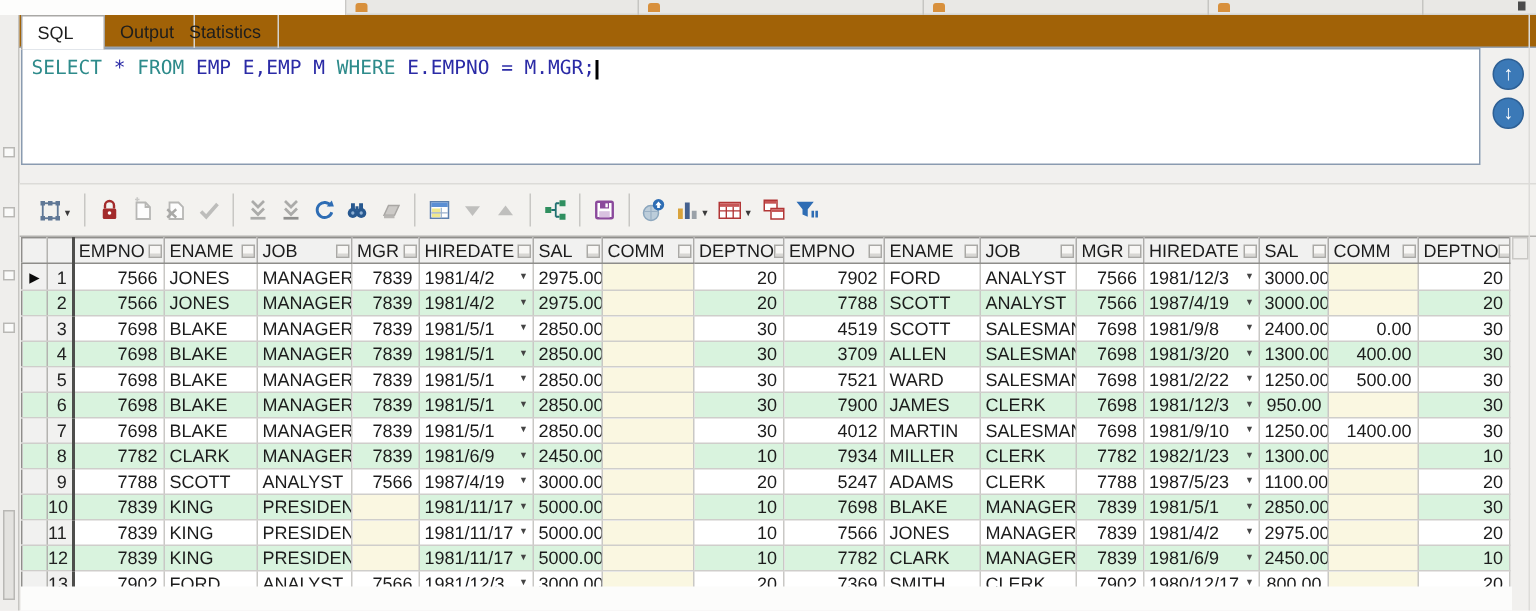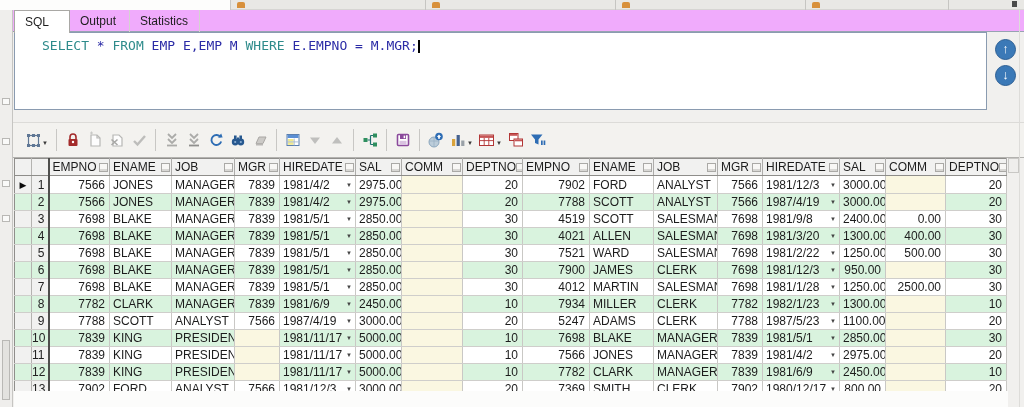--- a/index.html
+++ b/index.html
@@ -13,31 +13,31 @@
   #top-strip .white-frag { position:absolute; left:0; top:0; width:231px; height:10px; background:#fdfdfc; border-right:1px solid #c9c8c5; }
   .tab-frag-sep { position:absolute; top:0; width:1px; height:10px; background:#c6c5c2; }
   .tab-frag-icon { position:absolute; top:2px; width:8px; height:6px; background:#d8903c; border-radius:2px 2px 0 0; }
   .tab-frag-dark { position:absolute; top:1px; width:5px; height:6px; background:#4a4a4a; }
 
   
   #left-strip { left:0; top:10px; width:13px; height:397px; background:#efeeec; border-right:1px solid #c6c5c2; }
   .ls-frag { position:absolute; left:2px; width:8px; height:7px; background:#fafaf9; border:1px solid #b9b8b5; }
 
   
-  #tabbar { left:13px; top:10px; width:1011px; height:22px; background:#f0abfc; border-bottom:1px solid #98a3b2; }
+  #tabbar { left:13px; top:10px; width:1011px; height:22px; background:#a16207; border-bottom:1px solid #98a3b2; }
   .tab { position:absolute; top:0; height:22px; font-size:12px; color:#1d1d1d;
          display:flex; align-items:center; padding:0 10px; }
   .tab.active { background:#ffffff; border:1px solid #a9a8a5; border-bottom:none; height:23px; z-index:2; }
   .tab.inactive { border-right:1px solid #d4d3d0; }
 
   
   #editor { left:14px; top:32px; width:973px; height:78px; background:#ffffff;
             border:1px solid #8a9bb0; }
   #sql-line { padding:5px 6px; font-family:"DejaVu Sans Mono","Liberation Mono",monospace;
-              font-size:13px; line-height:16px; white-space:pre;margin-left:21px; }
+              font-size:13px; line-height:16px; white-space:pre; }
   #sql-line .kw { color:#2E8B8B; }
   #sql-line .id { color:#2B2BA6; }
   .caret-bar { display:inline-block; width:2px; height:13px; background:#000; vertical-align:text-bottom; }
 
   
   .circle-btn { position:absolute; left:995px; width:21px; height:21px; border-radius:50%;
                 background:#3b79b7; border:1px solid #2d5f94; color:#fff; font-weight:bold;
                 font-size:13px; line-height:18px; text-align:center; cursor:pointer; }
   #scroll-up { top:39px; } #scroll-down { top:65px; }
 
@@ -101,21 +101,21 @@
   <div class="ls-frag" style="top:330px; height:60px; background:#e3e2df"></div>
 </div>
 
 <div id="tabbar" class="abs">
   <div class="tab active" style="left:1px; width:56px">
     <span>SQL</span>
   </div>
   <div class="tab inactive" style="left:57px; width:60px">
     <span>Output</span>
   </div>
-  <div class="tab inactive" style="left:117px; width:70px">
+  <div class="tab inactive" style="left:103px; width:70px">
     <span>Statistics</span>
   </div>
 </div>
 
 <div id="editor" class="abs">
   <div id="sql-line"><span class="kw">SELECT</span><span class="id"> * </span><span class="kw">FROM</span><span class="id"> EMP E,EMP M </span><span class="kw">WHERE</span><span class="id"> E.EMPNO = M.MGR;</span><span class="caret-bar"></span></div>
 </div>
 
 <div id="scroll-up" class="circle-btn">
   <span>↑</span>
@@ -505,21 +505,21 @@
           <td class="num">7839</td>
           <td class="datecell">
             <div class="dwrap">
               <span>1981/5/1</span>
               <span class="dcaret">▼</span>
             </div>
           </td>
           <td class="num">2850.00</td>
           <td class="num nullcell"></td>
           <td class="num">30</td>
-          <td class="num">4021</td>
+          <td class="num">3709</td>
           <td>ALLEN</td>
           <td>SALESMAN</td>
           <td class="num">7698</td>
           <td class="datecell">
             <div class="dwrap">
               <span>1981/3/20</span>
               <span class="dcaret">▼</span>
             </div>
           </td>
           <td class="num">1300.00</td>
@@ -601,26 +601,26 @@
           </td>
           <td class="num">2850.00</td>
           <td class="num nullcell"></td>
           <td class="num">30</td>
           <td class="num">4012</td>
           <td>MARTIN</td>
           <td>SALESMAN</td>
           <td class="num">7698</td>
           <td class="datecell">
             <div class="dwrap">
-              <span>1981/1/28</span>
+              <span>1981/9/10</span>
               <span class="dcaret">▼</span>
             </div>
           </td>
           <td class="num">1250.00</td>
-          <td class="num">2500.00</td>
+          <td class="num">1400.00</td>
           <td class="num">30</td>
         </tr>
         <tr class="alt">
           <td class="marker"></td>
           <td class="rownum">8</td>
           <td class="num">7782</td>
           <td>CLARK</td>
           <td>MANAGER</td>
           <td class="num">7839</td>
           <td class="datecell">

